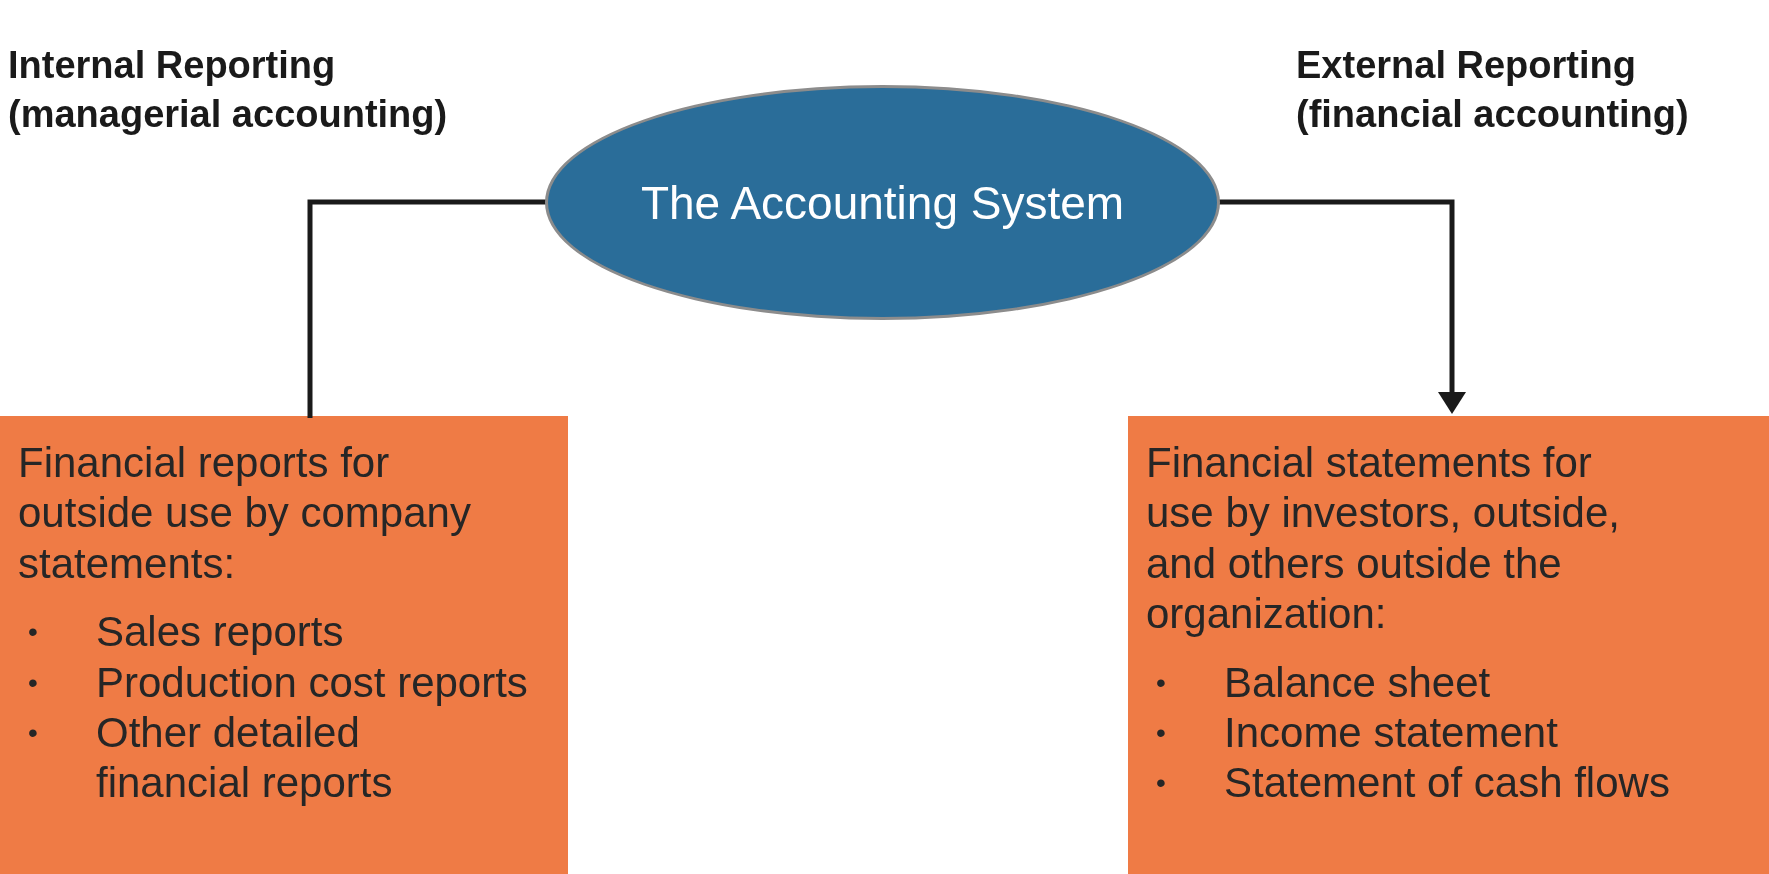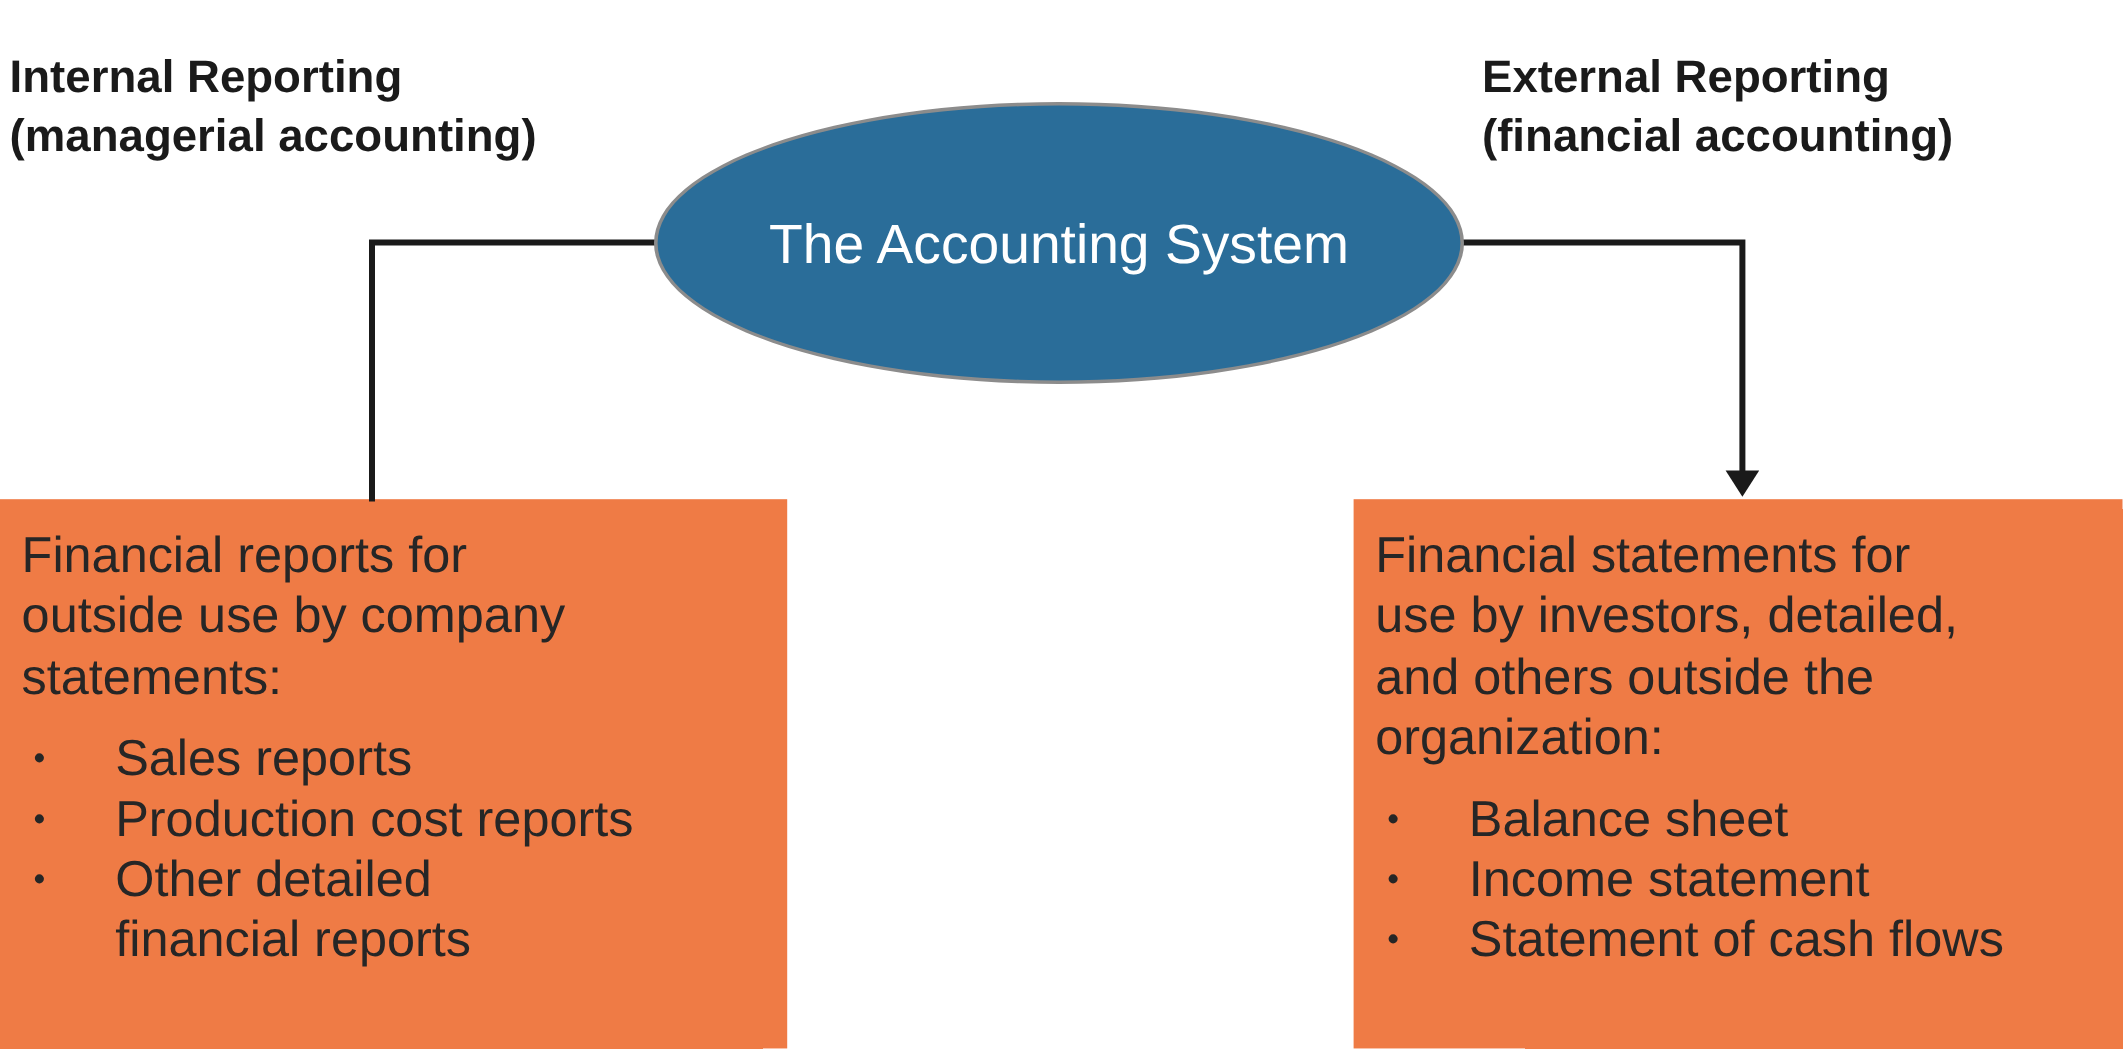--- a/index.html
+++ b/index.html
@@ -36,21 +36,21 @@
     top: 4px;
     font-size: 38px;
     font-weight: 700;
     line-height: 1.3;
     color: var(--heading-text, #1a1a1a);
     z-index: 3;
     white-space: nowrap;
     margin-top: 37px;
   }
   .heading-left  { left: 8px; }
-  .heading-right { left: 1235px; }
+  .heading-right { left: 1296px; }
 
   
   .ellipse {
     position: absolute;
     left: 545px;
     top: 85px;
     width: 675px;
     height: 235px;
     background: var(--ellipse-fill, #2a6d99);
     border: 3px solid var(--ellipse-border, #8c8c8c);
@@ -74,21 +74,21 @@
     top: 416px;
     height: 458px;
     background: var(--box-fill, #ef7b45);
     box-sizing: border-box;
     padding: 22px 16px 0 18px;
     font-size: 42px;
     line-height: 1.2;
     color: var(--box-text, #262626);
     z-index: 0;
   }
-  .box-left  { left: 0;      width: 656px; }
+  .box-left  { left: 0;      width: 568px; }
   .box-right { left: 1128px; width: 641px; }
 
   .intro div { white-space: nowrap; }
 
   .bullets {
     list-style: none;
     margin: 18px 0 0 0;
     padding: 0;
   }
   .bullets li {
@@ -150,21 +150,21 @@
         <span class="bullet">•</span>
         <span class="bullet-text">Other detailed
 financial reports</span>
       </li>
     </ul>
   </div>
 
   <div class="box box-right">
     <div class="intro">
       <div>Financial statements for</div>
-      <div>use by investors, detailed,</div>
+      <div>use by investors, outside,</div>
       <div>and others outside the</div>
       <div>organization:</div>
     </div>
     <ul class="bullets">
       <li>
         <span class="bullet">•</span>
         <span class="bullet-text">Balance sheet</span>
       </li>
       <li>
         <span class="bullet">•</span>

